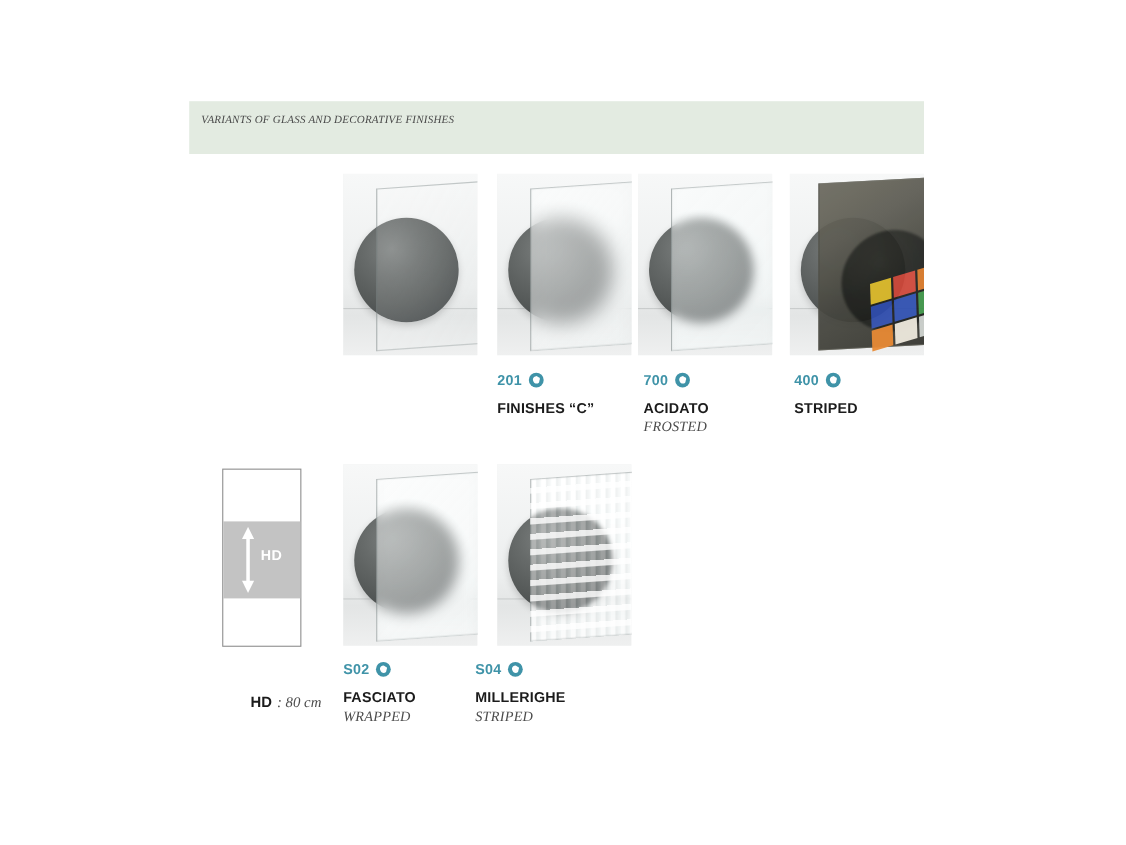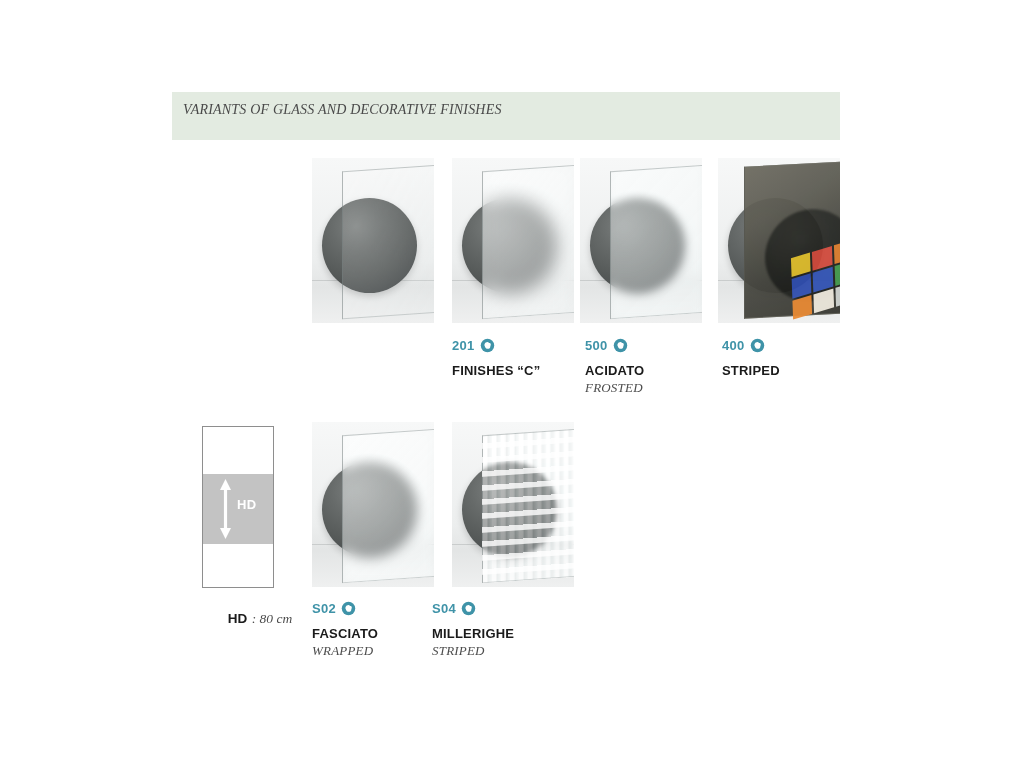--- a/index.html
+++ b/index.html
@@ -37,21 +37,21 @@
     font-weight: bold;
     font-size: 13.5px;
     letter-spacing: 0.2px;
     color: #1c1c1c;
     line-height: 16px;
     white-space: nowrap;
   }
   #header-subtitle {
     font-family: "Liberation Serif", serif;
     font-style: italic;
-    font-size: 14px;
+    font-size: 10px;
     color: #4a4a4a;
     line-height: 17px;
     margin-top: 2px;
     letter-spacing: 0.2px;
     white-space: nowrap;
   }
 
   
   .tile {
     position: absolute;
@@ -268,21 +268,21 @@
     top: 70px;
     font-family: "Liberation Sans", sans-serif;
     font-weight: bold;
     font-size: 13px;
     color: #ffffff;
     letter-spacing: 0.4px;
   }
   #hd-caption {
     position: absolute;
     left: 190px;
-    top: 609px;
+    top: 630px;
     width: 140px;
     text-align: center;
     white-space: nowrap;
   }
   #hd-caption .hd-key {
     font-family: "Liberation Sans", sans-serif;
     font-weight: bold;
     font-size: 13.5px;
     color: #1b1b1b;
   }
@@ -355,21 +355,21 @@
         <circle cx="8" cy="8" r="7.2" fill="#3f93a8"></circle>
         <path d="M5.0 8.6 C4.2 6.6 5.6 4.3 7.8 4.2 C9.0 4.1 9.4 5.2 10.3 5.4 C11.4 5.6 11.9 6.9 11.3 8.0 C10.7 9.2 11.3 10.0 10.3 10.8 C9.2 11.7 7.4 11.6 6.3 10.8 C5.6 10.3 5.4 9.6 5.0 8.6 Z" fill="#ffffff"></path>
       </svg>
     </div>
     <div class="name-it">FINISHES “C”</div>
     <div class="name-en"></div>
   </div>
 
   <div class="caption" style="left:585px; top:336px;">
     <div class="code-row">
-      <span class="code">500</span>
+      <span class="code">700</span>
       <svg class="glass-icon" viewBox="0 0 16 16">
         <circle cx="8" cy="8" r="7.2" fill="#3f93a8"></circle>
         <path d="M5.0 8.6 C4.2 6.6 5.6 4.3 7.8 4.2 C9.0 4.1 9.4 5.2 10.3 5.4 C11.4 5.6 11.9 6.9 11.3 8.0 C10.7 9.2 11.3 10.0 10.3 10.8 C9.2 11.7 7.4 11.6 6.3 10.8 C5.6 10.3 5.4 9.6 5.0 8.6 Z" fill="#ffffff"></path>
       </svg>
     </div>
     <div class="name-it">ACIDATO</div>
     <div class="name-en">FROSTED</div>
   </div>
 
   <div class="caption" style="left:722px; top:336px;">

